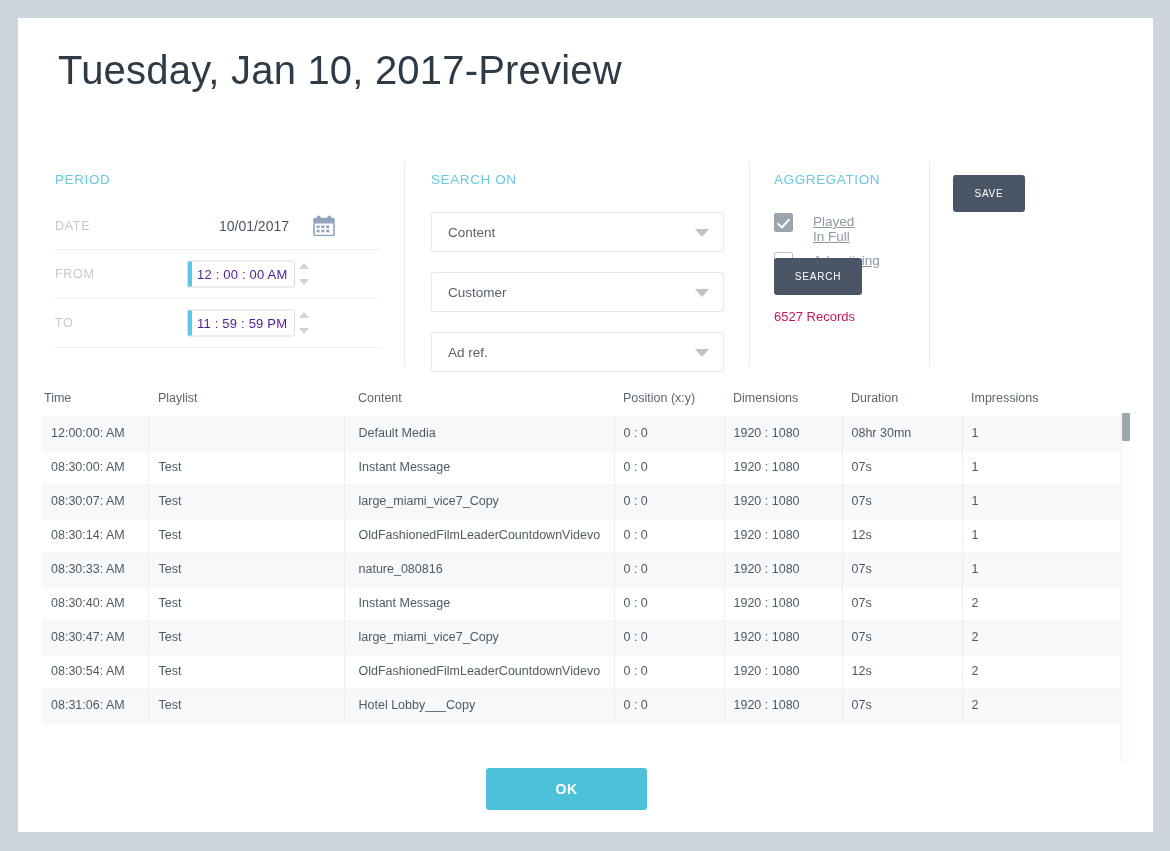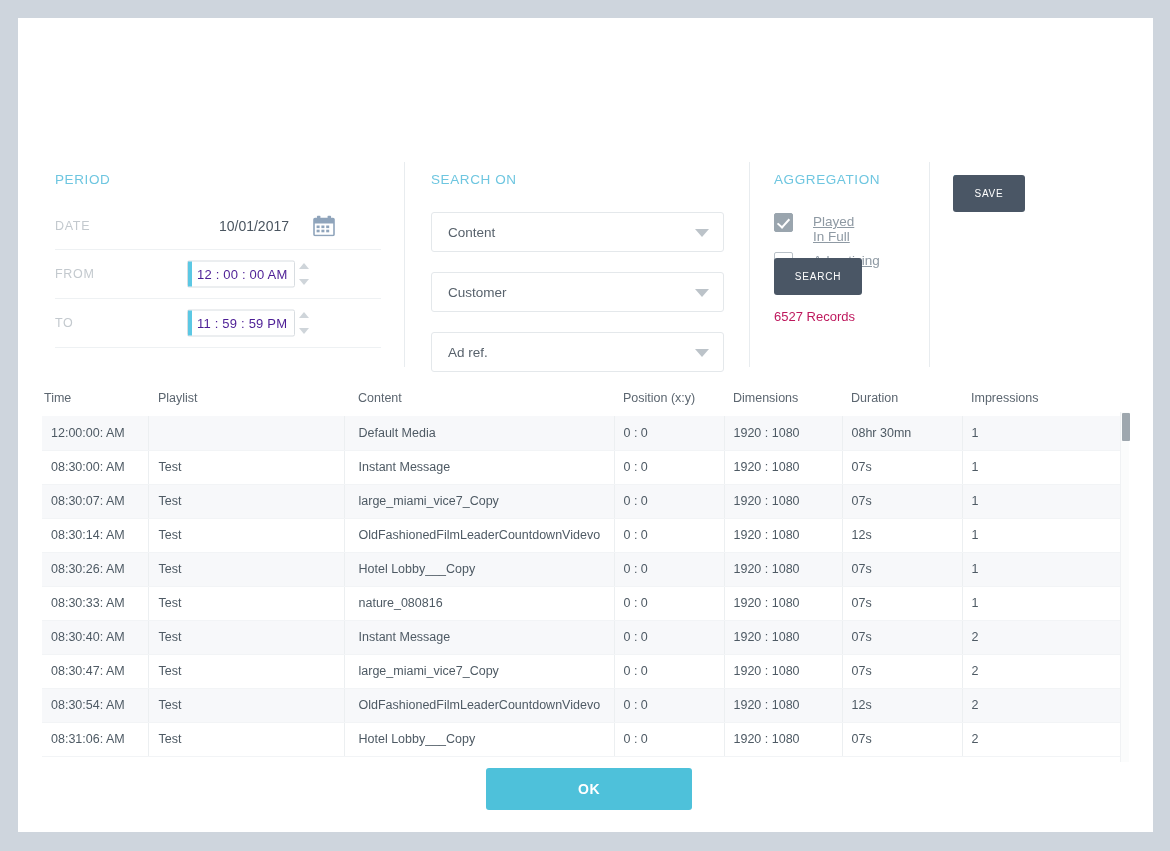--- a/index.html
+++ b/index.html
@@ -255,37 +255,38 @@
     left: 1px; top: 1px;
     width: 8px; height: 28px;
     background: #9ea7ae;
     border-radius: 1px;
   }
 
   
   #ok-button {
     position: absolute;
     left: 468px; top: 750px;
-    width: 206px; height: 42px;
+    width: 161px; height: 42px;
     background: #4ec1da;
     color: #fff;
     border: none;
     border-radius: 3px;
     font-family: "Liberation Sans", sans-serif;
     font-size: 14px;
     font-weight: bold;
     letter-spacing: 0.6px;
     cursor: pointer;
   }
 </style>
 </head>
 <body>
 
 <div class="page">
 
+  <div class="title">Tuesday, Jan 10, 2017-Preview</div>
 
   <div class="filters">
 
     <div class="period">
       <div class="sect-title" style="left:0; top:26px;">PERIOD</div>
 
       <div style="position:absolute; left:0; top:56px; width:326px;">
         <div class="prow first">
           <span class="plabel">DATE</span>
           <span class="date-val">10/01/2017</span>
@@ -422,29 +423,20 @@
           <tr>
             <td class="c-time">08:30:14: AM</td>
             <td class="c-play">Test</td>
             <td class="c-cont">OldFashionedFilmLeaderCountdownVidevo</td>
             <td class="c-pos">0 : 0</td>
             <td class="c-dim">1920 : 1080</td>
             <td class="c-dur">12s</td>
             <td class="c-imp">1</td>
           </tr>
           <tr>
-            <td class="c-time">08:30:26: AM</td>
-            <td class="c-play">Test</td>
-            <td class="c-cont">Hotel Lobby___Copy</td>
-            <td class="c-pos">0 : 0</td>
-            <td class="c-dim">1920 : 1080</td>
-            <td class="c-dur">07s</td>
-            <td class="c-imp">1</td>
-          </tr>
-          <tr>
             <td class="c-time">08:30:33: AM</td>
             <td class="c-play">Test</td>
             <td class="c-cont">nature_080816</td>
             <td class="c-pos">0 : 0</td>
             <td class="c-dim">1920 : 1080</td>
             <td class="c-dur">07s</td>
             <td class="c-imp">1</td>
           </tr>
           <tr>
             <td class="c-time">08:30:40: AM</td>

